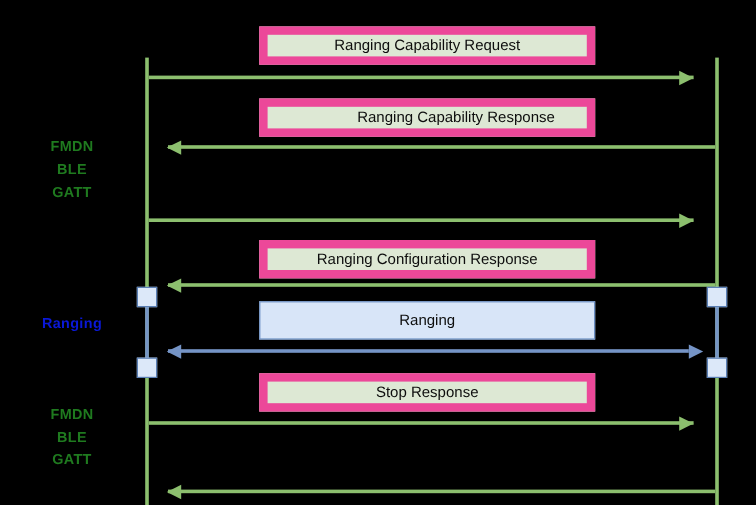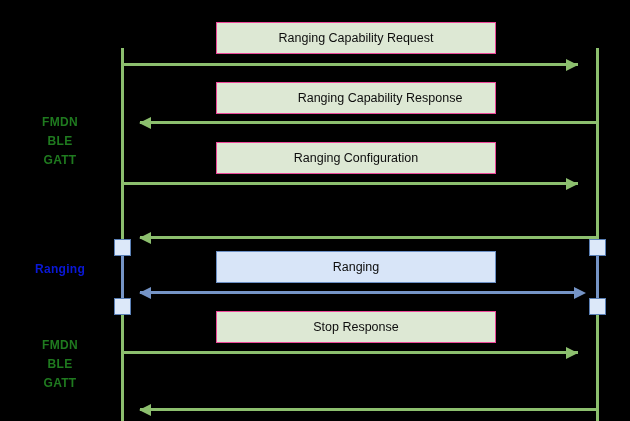--- a/index.html
+++ b/index.html
@@ -51,21 +51,21 @@
     height: 32px;
     box-sizing: border-box;
     display: flex;
     align-items: center;
     justify-content: center;
     font-size: 12.5px;
     color: #0d0d0d;
   }
   .msg-box.green {
     background: #dde8d4;
-    border: 1px solid #ec4899;
+    border: 7px solid #ec4899;
   }
   .msg-box.blue {
     background: #d8e5f8;
     border: 1px solid #6b8fc4;
   }
 
   
   .arrow-line {
     position: absolute;
     height: 3px;
@@ -133,24 +133,24 @@
 GATT</div>
 
   <div class="msg-box green" style="top:22px;">Ranging Capability Request</div>
   <div class="arrow-line green" style="top:63px; left:124px; width:454px;"></div>
   <div class="arrow-head right green" style="top:58.5px; left:566px;"></div>
 
   <div class="msg-box green" style="top:82px;padding-left:48px;">Ranging Capability Response</div>
   <div class="arrow-line green" style="top:121px; left:140px; width:456px;"></div>
   <div class="arrow-head left green" style="top:116.5px; left:139px;"></div>
 
-  <div class="msg-box green" style="top:142px;">Ranging Configuration</div>
   <div class="arrow-line green" style="top:182px; left:124px; width:454px;"></div>
   <div class="arrow-head right green" style="top:177.5px; left:566px;"></div>
 
+  <div class="msg-box green" style="top:200px;">Ranging Configuration Response</div>
   <div class="arrow-line green" style="top:236px; left:140px; width:456px;"></div>
   <div class="arrow-head left green" style="top:231.5px; left:139px;"></div>
 
   <div class="activation-bar" style="left:121px; top:247px; height:60px;"></div>
   <div class="activation-box" style="left:114px; top:239px;"></div>
   <div class="activation-box" style="left:114px; top:298px;"></div>
 
   <div class="activation-bar" style="left:596px; top:247px; height:60px;"></div>
   <div class="activation-box" style="left:589px; top:239px;"></div>
   <div class="activation-box" style="left:589px; top:298px;"></div>

